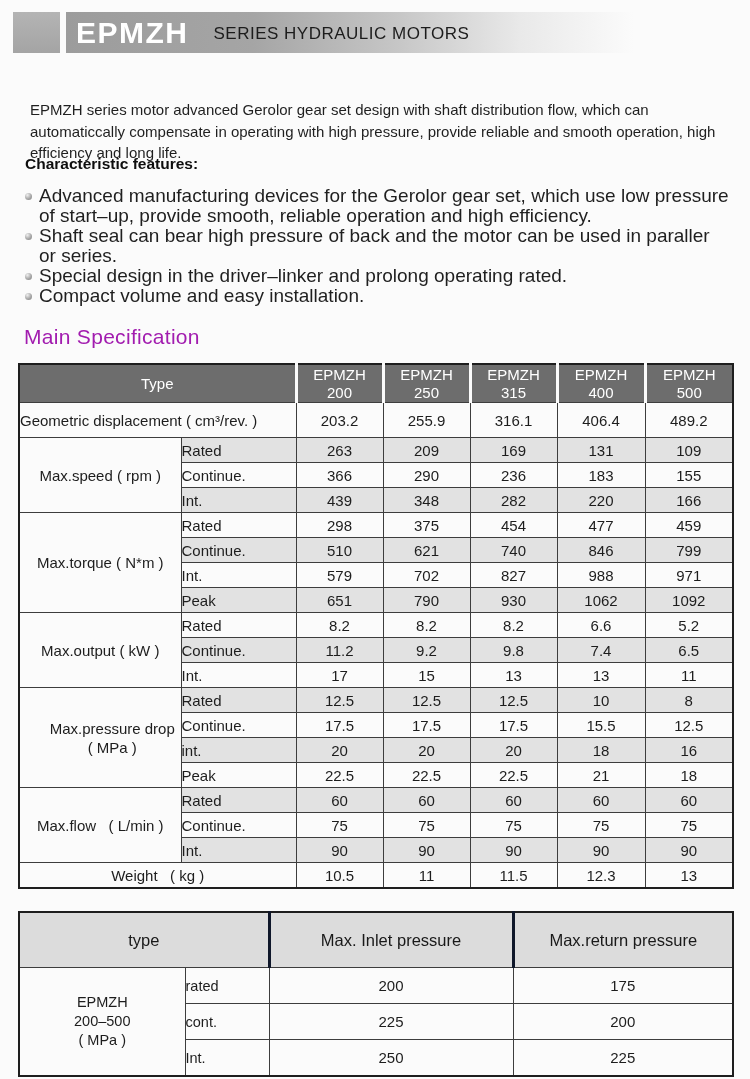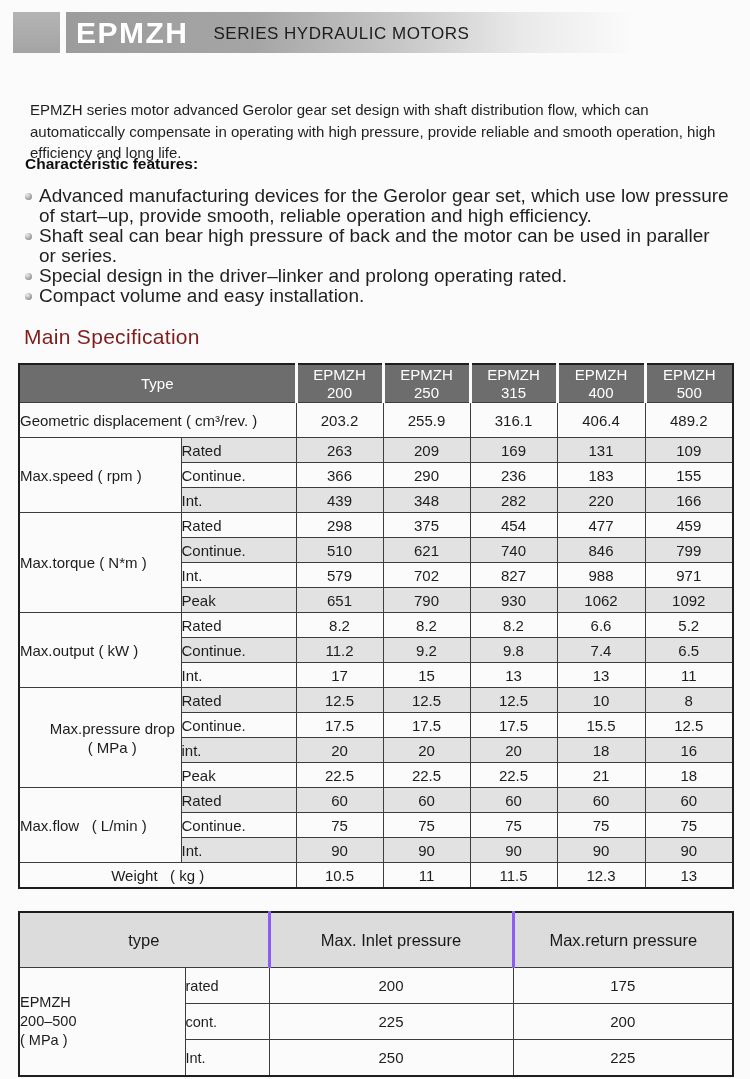--- a/index.html
+++ b/index.html
@@ -16,44 +16,44 @@
   .bar-subtitle{font-size:17px;color:#1c1c1c;margin-left:25px;letter-spacing:.5px;padding-top:3px;}
 
   
   .intro{position:absolute;left:30px;top:84px;width:694px;font-size:15px;line-height:21.5px;}
   .features-title{position:absolute;left:25px;top:155px;font-size:15.5px;font-weight:bold;color:#0e0e0e;text-align:center;}
   .features{position:absolute;left:25px;top:186px;width:706px;list-style:none;margin:0;padding:0;}
   .features li{position:relative;padding-left:14px;font-size:19px;line-height:20px;margin:0;}
   .dot{position:absolute;left:0;top:7px;width:7px;height:7px;border-radius:50%;
     background:radial-gradient(circle at 35% 30%,#f0f0f0,#a8a8a8 55%,#7d7d7d);}
 
-  .section-title{position:absolute;left:24px;top:325px;font-size:21px;color:#7f1d1d;letter-spacing:.3px;}
+  .section-title{position:absolute;left:24px;top:325px;font-size:21px;color:#a21caf;letter-spacing:.3px;}
 
   
   table{border-collapse:collapse;table-layout:fixed;}
   .spec{position:absolute;left:18px;top:363px;width:714px;border:2px solid #1e1e1e;}
   .spec th,.spec td{border:1px solid #3d3d3d;padding:0;}
   .spec th{background:#6d6d6d;color:#fff;font-weight:normal;font-size:15px;line-height:18px;
     height:37px;white-space:pre-line;text-align:center;}
   .spec th.sep{border-left:3px solid #fbfbfb;}
   .spec td{font-size:15px;color:#1d1d1d;height:24px;}
   .spec tr.geo td{height:34px;}
   .lbl{text-align:left;padding-left:11px;}
   .val{text-align:center;}
   .sub{text-align:left;padding-left:11px;margin-left:35px;}
-  .grp{background:#fbfbfb;white-space:pre-line;line-height:19px;}
+  .grp{background:#fbfbfb;text-align:center;white-space:pre-line;line-height:19px;}
   .grp.la{text-align:center;padding-left:24px;}
   .spec tr.shade .sub,.spec tr.shade .val{background:#e2e2e2;}
   .wlbl{text-align:center;}
 
   
   .pt{position:absolute;left:18px;top:911px;width:714px;border:2px solid #1e1e1e;}
   .pt th,.pt td{border:1px solid #3d3d3d;padding:0;}
   .pt th{background:#dcdcdc;color:#191919;font-weight:normal;font-size:16.5px;height:54px;text-align:center;}
-  .pt th.sep{border-left:3px solid #8b5cf6;}
+  .pt th.sep{border-left:3px solid #0f172a;}
   .pt td{height:35px;font-size:15px;color:#1d1d1d;}
   .pt .grp{font-size:14.5px;}
   .pt .sub{font-size:14.5px;}
 </style>
 </head>
 <body>
 
 <div class="topband">
   <div class="brand-block"></div>
   <div class="title-bar">

